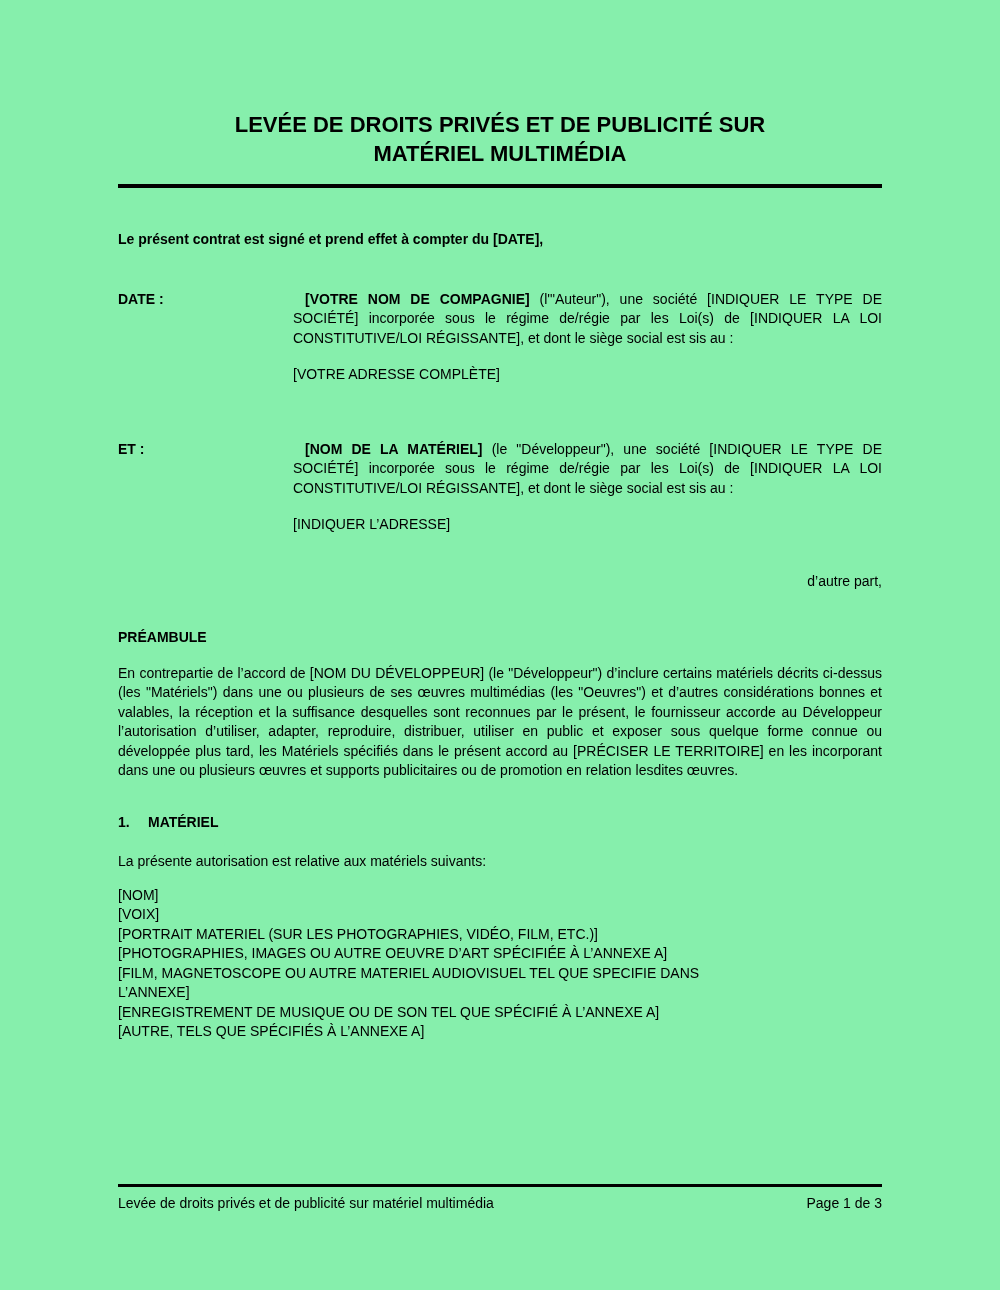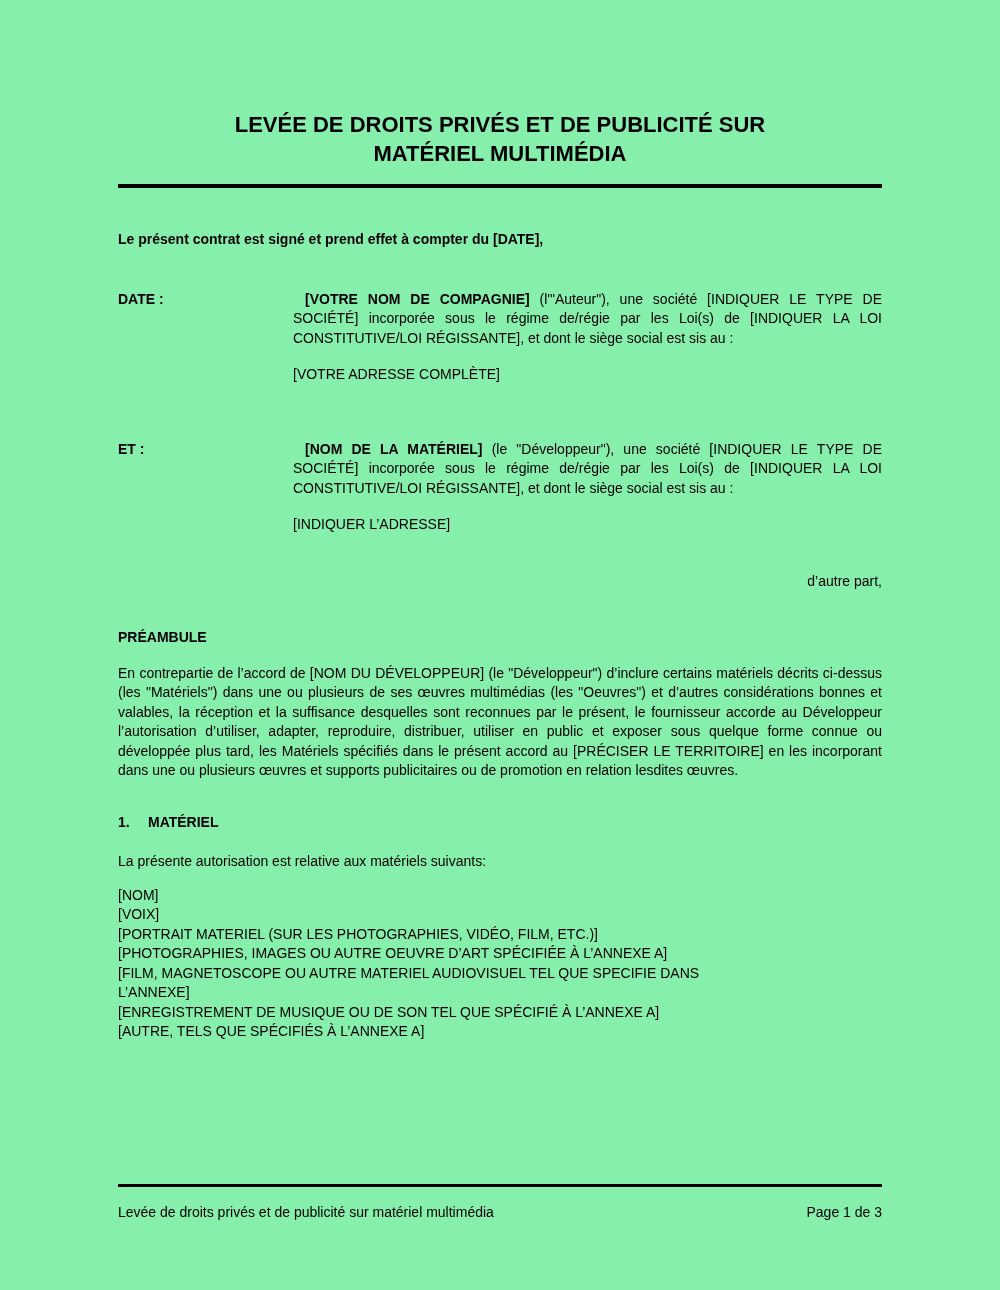--- a/index.html
+++ b/index.html
@@ -40,21 +40,21 @@
 
   .sec-heading { margin-top: 32px; font-weight: bold; }
   .sec-num { display: inline-block; width: 30px; }
   .sec-intro { margin-top: 20px; }
 
   .materials-list { margin-top: 8px; }
   .list-item { white-space: pre-line; }
 
   .footer { position: absolute; left: 118px; right: 118px; top: 1184px; }
   .footer-rule { height: 3px; background: #000000; }
-  .footer-row { display: flex; justify-content: space-between; margin-top: 16px; }
+  .footer-row { display: flex; justify-content: space-between; margin-top: 7px; }
 </style>
 </head>
 <body>
 
 <div class="page">
   <div class="content">
 
     <div class="doc-title">
       <div>LEVÉE DE DROITS PRIVÉS ET DE PUBLICITÉ SUR</div>
       <div>MATÉRIEL MULTIMÉDIA</div>

